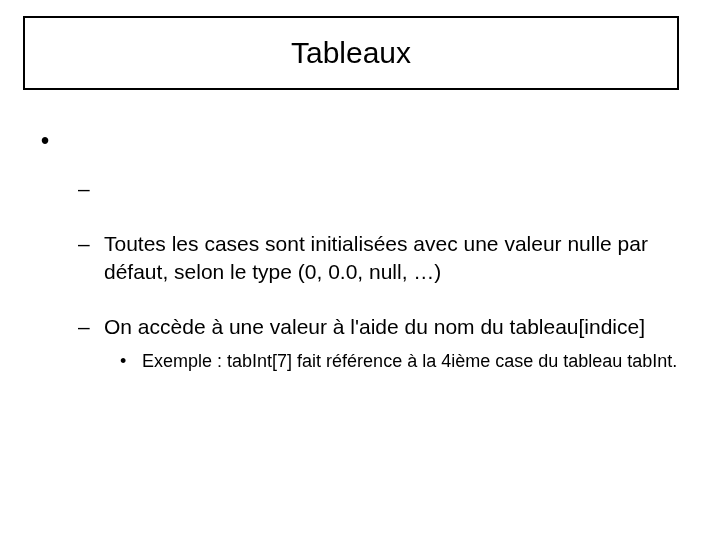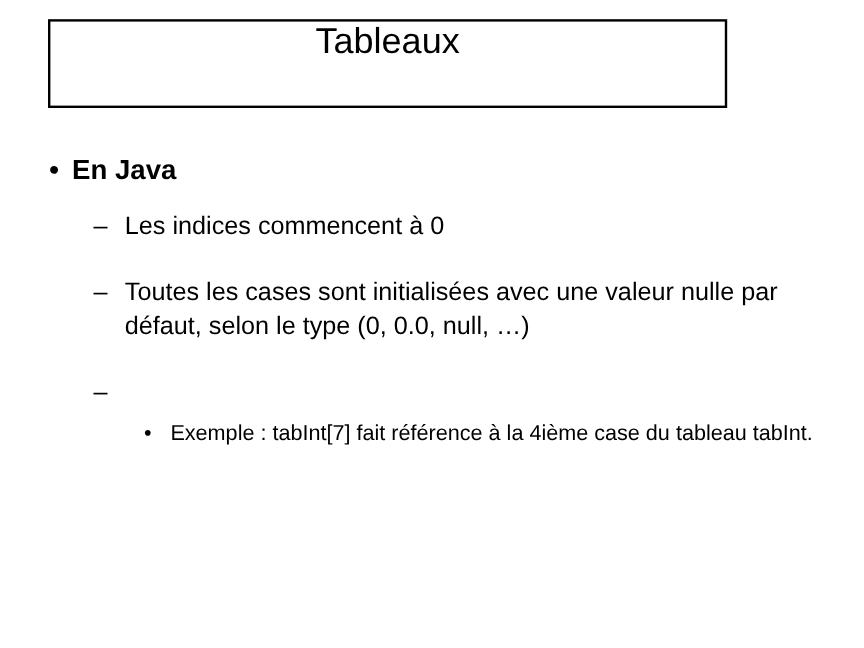--- a/index.html
+++ b/index.html
@@ -6,27 +6,27 @@
   body {
     width: 720px;
     height: 540px;
     background: #fff;
     font-family: Arial, Helvetica, sans-serif;
     color: #000;
     position: relative;
   }
   .title-box {
     position: absolute;
-    left: 40px;
+    left: 23px;
     top: 16px;
-    width: 566px;
+    width: 656px;
     height: 74px;
     border: 2px solid #000;
     display: flex;
-    align-items: flex-start;
+    align-items: center;
     justify-content: center;
   }
   .title-text {
     font-size: 30px;
     font-weight: 400;
   }
   .content {
     position: absolute;
     left: 30px;
     top: 128px;
@@ -72,35 +72,34 @@
 <body>
 
 <div class="title-box">
   <div class="title-text">Tableaux</div>
 </div>
 
 <div class="content">
 
   <div class="bullet-l1">
     <span class="dot">•</span>
-    <span>En Java</span>
   </div>
 
   <div class="bullet-l2">
     <span class="dash">–</span>
-    <span>Les indices commencent à 0</span>
   </div>
 
   <div class="bullet-l2">
     <span class="dash">–</span>
     <span>Toutes les cases sont initialisées avec une valeur nulle par défaut, selon le type (0, 0.0, null, …)</span>
   </div>
 
   <div class="bullet-l2" style="margin-bottom:10px">
     <span class="dash">–</span>
+    <span>On accède à une valeur à l'aide du nom du tableau[indice]</span>
   </div>
 
   <div class="bullet-l3">
     <span class="dot3">•</span>
     <span>Exemple : tabInt[7] fait référence à la 4ième case du tableau tabInt.</span>
   </div>
 
 </div>
 
 </body></html>

